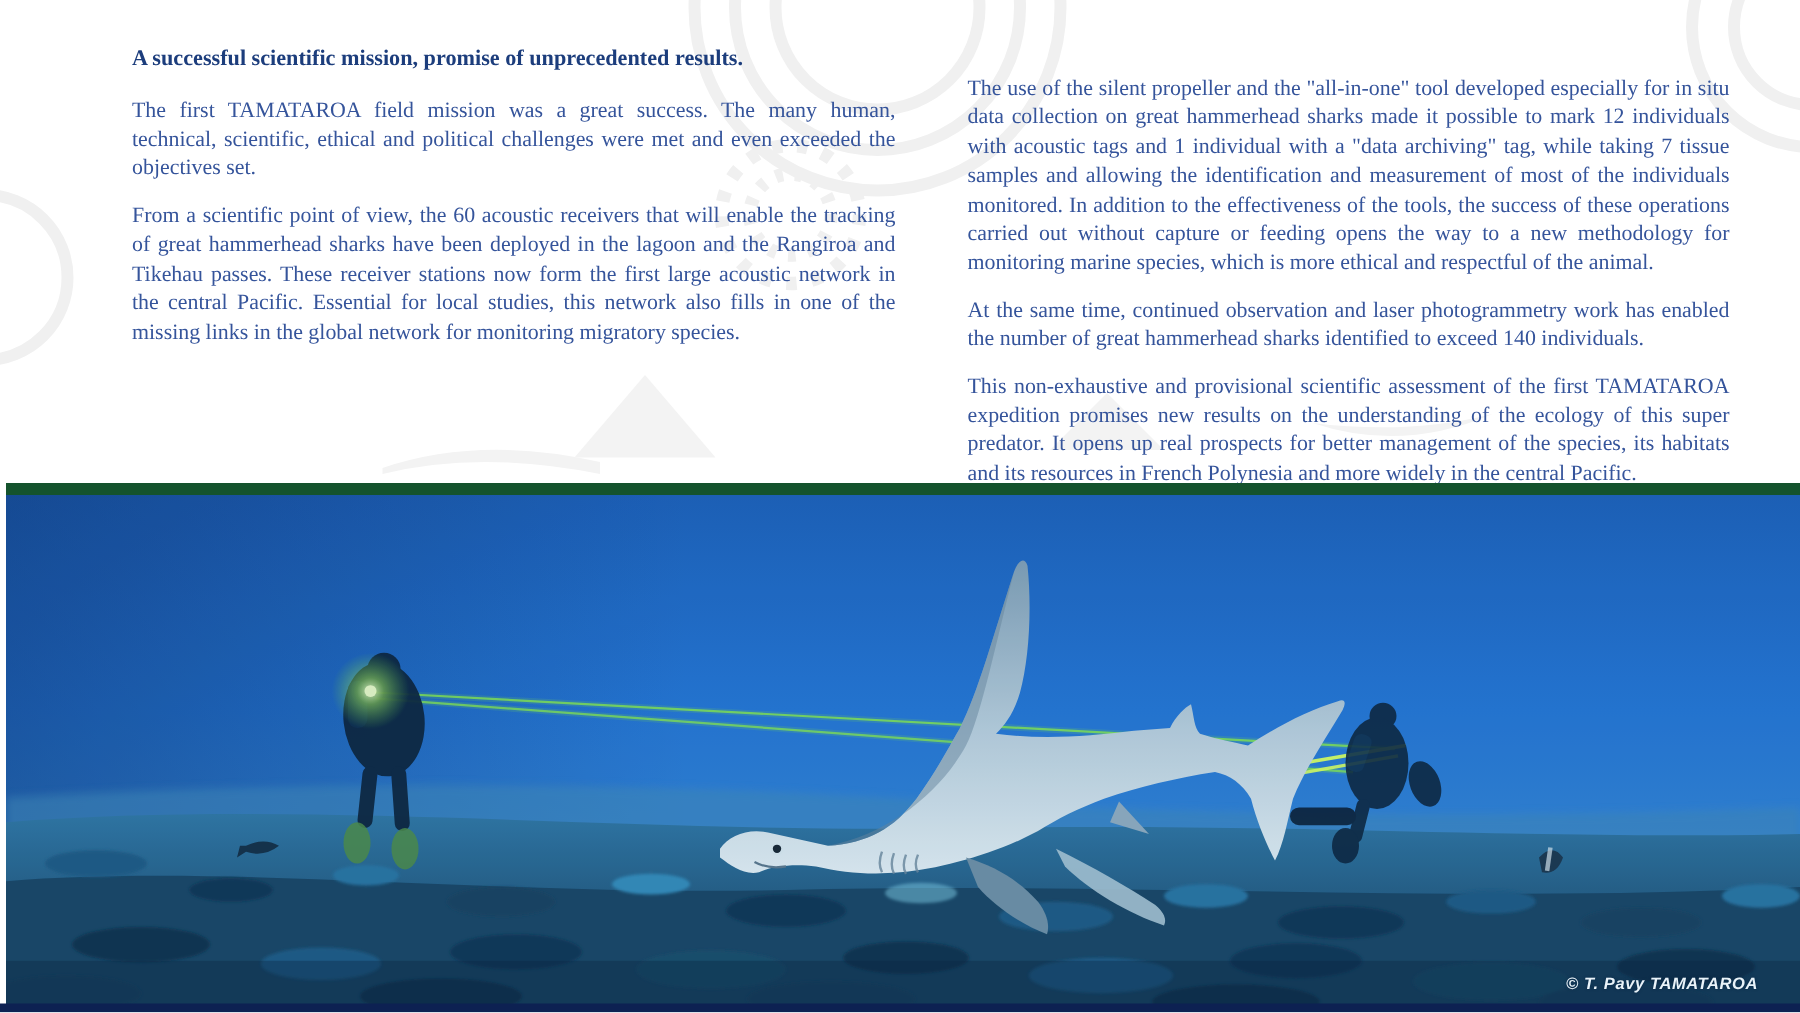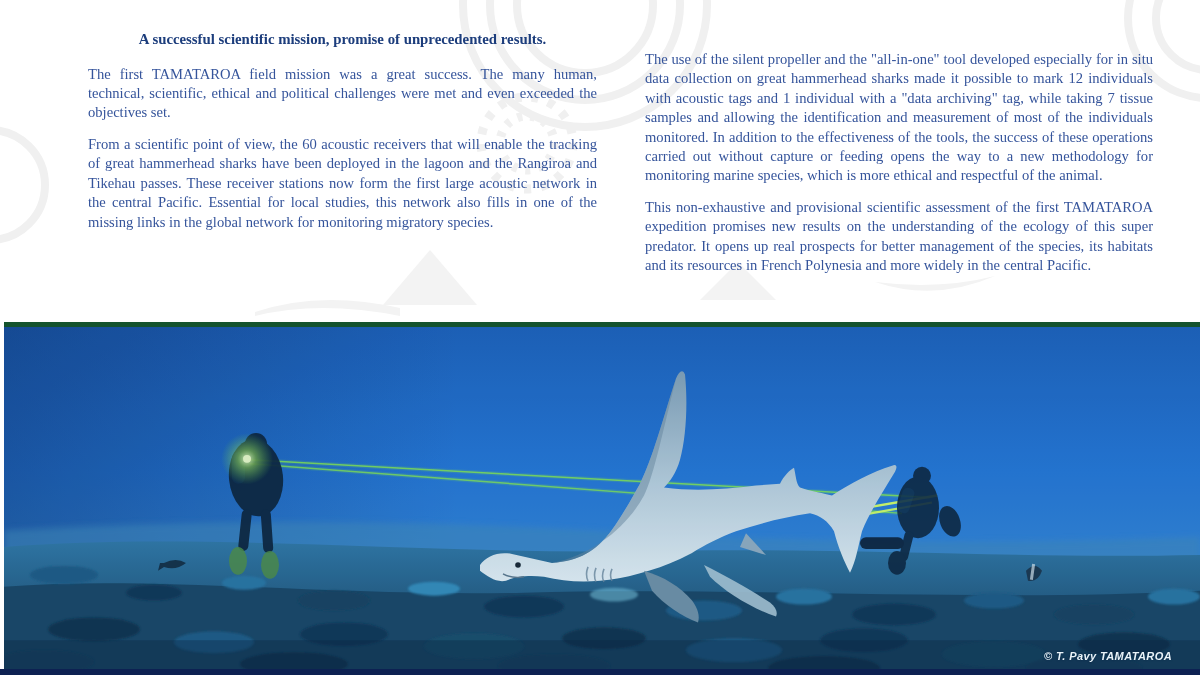--- a/index.html
+++ b/index.html
@@ -3,24 +3,24 @@
 <meta charset="utf-8">
 <style>
   html,body{margin:0;padding:0;background:#ffffff;}
   .page{position:relative;width:1200px;height:675px;background:#ffffff;overflow:hidden;
         font-family:"Liberation Serif", serif;}
   
   .watermark{position:absolute;left:0;top:0;width:1200px;height:322px;pointer-events:none;}
   .col{position:absolute;top:30px;text-align:justify;color:#35549b;font-size:14.6px;line-height:1.33;}
   .col-left{left:88px;width:509px;}
   .col-right{left:645px;top:50px;width:508px;}
-  .doc-title{font-weight:bold;color:#1c3d7c;font-size:14.8px;margin:0 0 15px 0;text-align:center;}
+  .doc-title{font-weight:bold;color:#1c3d7c;font-size:14.8px;margin:0 0 15px 0;text-align:left;}
   .col p{margin:0 0 12px 0;}
   
-  .photo{position:absolute;left:4px;right:0;top:322px;height:348px;border-top:5px solid #14532d;
+  .photo{position:absolute;left:4px;right:0;top:322px;height:348px;border-top:8px solid #14532d;
          box-sizing:border-box;overflow:hidden;text-align:right;}
   .photo svg{display:block;width:100%;height:100%;}
   .credit{position:absolute;right:28px;bottom:8px;z-index:5;
           font-family:"Liberation Sans", sans-serif;font-style:italic;font-weight:bold;
           font-size:11px;color:#e9f3f9;letter-spacing:.4px;text-shadow:0 0 2px rgba(0,30,60,.6);}
   .bottom-bar{position:absolute;left:0;right:0;bottom:0;height:6px;background:#0d2152;}
 </style>
 </head>
 <body>
 
@@ -48,20 +48,21 @@
   </svg>
 
   <div class="col col-left">
     <h1 class="doc-title">A successful scientific mission, promise of unprecedented results.</h1>
     <p>The first TAMATAROA field mission was a great success. The many human, technical, scientific, ethical and political challenges were met and even exceeded the objectives set.</p>
     <p>From a scientific point of view, the 60 acoustic receivers that will enable the tracking of great hammerhead sharks have been deployed in the lagoon and the Rangiroa and Tikehau passes. These receiver stations now form the first large acoustic network in the central Pacific. Essential for local studies, this network also fills in one of the missing links in the global network for monitoring migratory species.</p>
   </div>
 
   <div class="col col-right">
     <p>The use of the silent propeller and the "all-in-one" tool developed especially for in situ data collection on great hammerhead sharks made it possible to mark 12 individuals with acoustic tags and 1 individual with a "data archiving" tag, while taking 7 tissue samples and allowing the identification and measurement of most of the individuals monitored. In addition to the effectiveness of the tools, the success of these operations carried out without capture or feeding opens the way to a new methodology for monitoring marine species, which is more ethical and respectful of the animal.</p>
+    <p>At the same time, continued observation and laser photogrammetry work has enabled the number of great hammerhead sharks identified to exceed 140 individuals.</p>
     <p>This non-exhaustive and provisional scientific assessment of the first TAMATAROA expedition promises new results on the understanding of the ecology of this super predator. It opens up real prospects for better management of the species, its habitats and its resources in French Polynesia and more widely in the central Pacific.</p>
   </div>
 
   <div class="photo">
     <svg viewBox="0 0 1196 346" preserveAspectRatio="none">
       <defs>
         <linearGradient id="water" x1="0" y1="0" x2="0" y2="1">
           <stop offset="0" stop-color="#1b5db4"></stop>
           <stop offset="0.42" stop-color="#2272cf"></stop>
           <stop offset="0.70" stop-color="#3180cf"></stop>

